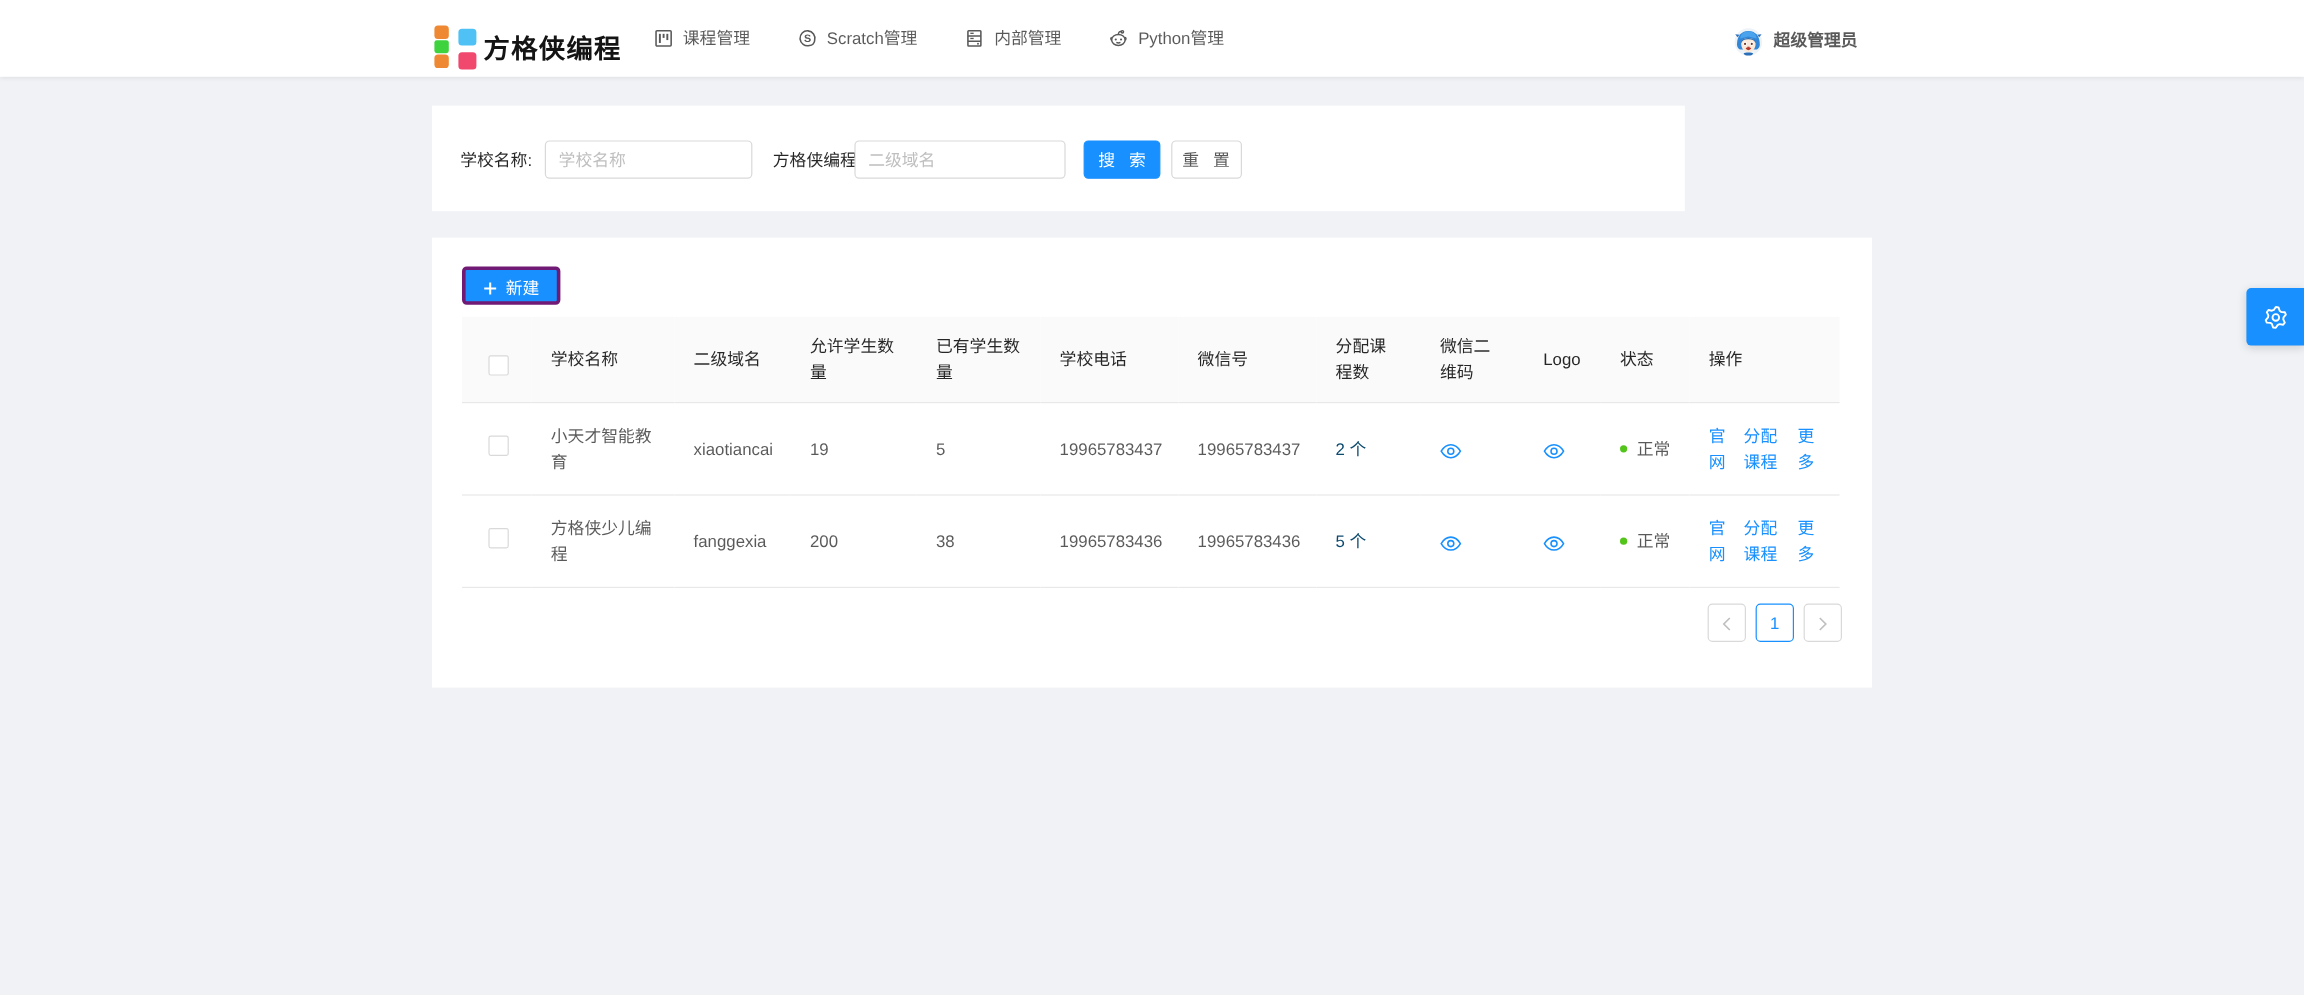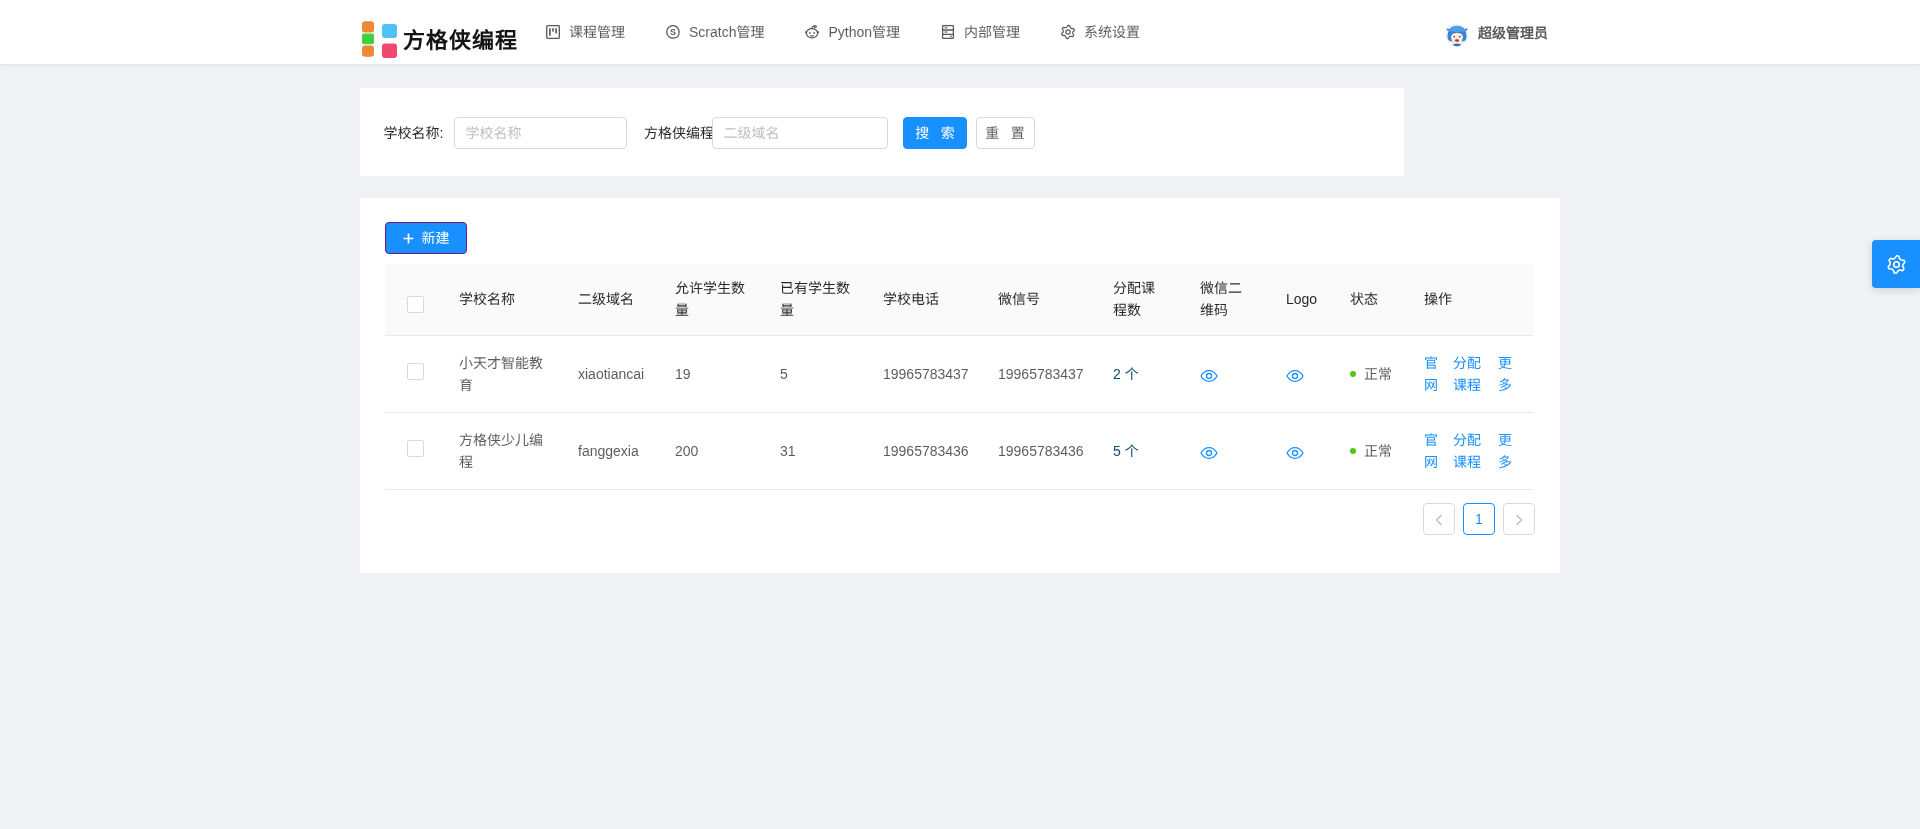--- a/index.html
+++ b/index.html
@@ -18,21 +18,21 @@
 .user .name { margin-left:9px; color:rgba(0,0,0,.65);font-weight:bold; }
 .card { position:absolute; background:#fff; }
 #card1 { left:360px; top:88px; width:1044px; height:88px; }
 #card2 { left:360px; top:198px; width:1200px; height:375px; }
 .lbl { position:absolute; top:29px; height:32px; line-height:32px; color:rgba(0,0,0,.85); }
 .inp { position:absolute; top:29px; height:32px; border:1px solid #d9d9d9; border-radius:4px; background:#fff; padding:0 11px; font-size:14px; color:rgba(0,0,0,.65); font-family:"Liberation Sans",sans-serif; }
 .inp::placeholder { color:#bfbfbf; }
 .btn { position:absolute; top:29px; height:32px; border-radius:4px; font-size:14px; text-align:center; line-height:30px; font-family:"Liberation Sans",sans-serif; }
 .btn-p { background:#1890ff; border:1px solid #1890ff; color:#fff; }
 .btn-d { background:#fff; border:1px solid #d9d9d9; color:rgba(0,0,0,.65); }
-#btn-new { position:absolute; left:25px; top:24px; width:82px; height:32px; background:#1890ff; border:1px solid #701a75; border-radius:4px; color:#fff; line-height:30px; text-align:center; }
+#btn-new { position:absolute; left:25px; top:24px; width:82px; height:32px; background:#1890ff; border:3px solid #701a75; border-radius:4px; color:#fff; line-height:30px; text-align:center; }
 table { position:absolute; left:25px; top:66px; width:1148px; border-collapse:collapse; table-layout:fixed; font-size:14px; }
 th, td { padding:16px 16px; text-align:left; vertical-align:middle; font-weight:normal; line-height:22px; }
 thead th { background:#fafafa; color:rgba(0,0,0,.85); font-weight:500; height:71px; padding:13px 16px; border-bottom:1px solid #e8e8e8; }
 tbody td { color:rgba(0,0,0,.65); border-bottom:1px solid #e8e8e8; height:76px; }
 a.lnk { color:#0c4a6e; text-decoration:none; }
 .ops a { display:inline-block; vertical-align:top; color:#1890ff; text-decoration:none; line-height:22px; }
 .dot { display:inline-block; width:6px; height:6px; border-radius:50%; background:#52c41a; vertical-align:middle; margin-right:8px; position:relative; top:-1px; }
 .pager { position:absolute; right:25px; top:305px; display:flex; }
 .pg { width:32px; height:32px; border:1px solid #d9d9d9; border-radius:4px; background:#fff; text-align:center; line-height:30px; margin-left:8px; }
 .pg.cur { border-color:#1890ff; color:#1890ff; }
@@ -62,42 +62,37 @@
         <rect x="4.1" y="4.2" width="1.6" height="7.6" fill="#595959" stroke="none"></rect>
         <rect x="7.2" y="4.2" width="1.6" height="3.4" fill="#595959" stroke="none"></rect>
         <rect x="10.3" y="4.2" width="1.6" height="5.2" fill="#595959" stroke="none"></rect>
       </svg>课程管理</div>
     <div class="mi">
       <svg width="16" height="16" viewBox="0 0 16 16" fill="none" stroke="#595959" stroke-width="1.3">
         <path d="M13.9 9.4 a6.2 6.2 0 1 0 -4.5 4.5 a4.3 4.3 0 0 0 4.5 -4.5 Z" stroke-linejoin="round"></path>
         <text x="8" y="11.2" text-anchor="middle" font-size="9" font-weight="bold" fill="#595959" stroke="none" font-family="Liberation Sans,sans-serif">S</text>
       </svg>Scratch管理</div>
     <div class="mi">
+      <svg width="16" height="16" viewBox="0 0 16 16" fill="none" stroke="#595959" stroke-width="1.3">
+        <rect x="2.6" y="1.7" width="10.8" height="12.6" rx="0.6"></rect>
+        <path d="M2.6 6 H13.4 M2.6 10.3 H13.4"></path>
+        <rect x="4.6" y="3.2" width="2.8" height="1.1" fill="#595959" stroke="none"></rect>
+        <rect x="4.6" y="7.5" width="2.8" height="1.1" fill="#595959" stroke="none"></rect>
+        <circle cx="11" cy="12.4" r="0.8" fill="#595959" stroke="none"></circle>
+      </svg>内部管理</div>
+    <div class="mi">
       <svg width="16" height="16" viewBox="0 0 16 16" fill="none" stroke="#595959" stroke-width="1.2">
         <ellipse cx="8" cy="9.3" rx="5.6" ry="4.6"></ellipse>
         <path d="M8 4.7 C8 2.7 9 1.9 10.5 2.3"></path>
         <circle cx="11.3" cy="2.5" r="1"></circle>
         <path d="M2.5 7.2 C1.4 7.2 1.4 9.2 2.6 9.4 M13.5 7.2 C14.6 7.2 14.6 9.2 13.4 9.4"></path>
         <circle cx="5.8" cy="8.9" r="0.9" fill="#595959" stroke="none"></circle>
         <circle cx="10.2" cy="8.9" r="0.9" fill="#595959" stroke="none"></circle>
         <path d="M6.3 11.4 Q8 12.4 9.7 11.4"></path>
       </svg>Python管理</div>
-    <div class="mi">
-      <svg width="16" height="16" viewBox="0 0 16 16" fill="none" stroke="#595959" stroke-width="1.3">
-        <rect x="2.6" y="1.7" width="10.8" height="12.6" rx="0.6"></rect>
-        <path d="M2.6 6 H13.4 M2.6 10.3 H13.4"></path>
-        <rect x="4.6" y="3.2" width="2.8" height="1.1" fill="#595959" stroke="none"></rect>
-        <rect x="4.6" y="7.5" width="2.8" height="1.1" fill="#595959" stroke="none"></rect>
-        <circle cx="11" cy="12.4" r="0.8" fill="#595959" stroke="none"></circle>
-      </svg>内部管理</div>
-    <div class="mi">
-      <svg width="16" height="16" viewBox="0 0 16 16" fill="none" stroke="#595959" stroke-width="1.2">
-        <path d="M8.00 1.40 L9.71 1.62 L10.45 3.76 L11.46 4.54 L13.72 4.70 L14.38 6.29 L12.90 8.00 L12.73 9.27 L13.72 11.30 L12.67 12.67 L10.45 12.24 L9.27 12.73 L8.00 14.60 L6.29 14.38 L5.55 12.24 L4.54 11.46 L2.28 11.30 L1.62 9.71 L3.10 8.00 L3.27 6.73 L2.28 4.70 L3.33 3.33 L5.55 3.76 L6.73 3.27 Z" stroke-linejoin="round"></path>
-        <circle cx="8" cy="8" r="2.1"></circle>
-      </svg>系统设置</div>
   </div>
   <div class="user">
     <svg width="24" height="24" viewBox="0 0 24 24">
       <circle cx="12" cy="12" r="11.5" fill="#eef3f8"></circle>
       <path d="M3 8 L1 5.5 L4.5 6 Z" fill="#2b6fb8"></path>
       <path d="M21 8 L23 5.5 L19.5 6 Z" fill="#2b6fb8"></path>
       <path d="M2.5 14 C2.5 6.5 6.5 2.8 12 2.8 C17.5 2.8 21.5 6.5 21.5 14 C21.5 16 20.5 17.5 19 18.2 L5 18.2 C3.5 17.5 2.5 16 2.5 14 Z" fill="#3186d8"></path>
       <path d="M12 3 C8 3 5.5 5.5 5 9 L12 7.5 L19 9 C18.5 5.5 16 3 12 3 Z" fill="#4aa3ec"></path>
       <path d="M6 13.5 C6 10 8.5 8.6 12 8.6 C15.5 8.6 18 10 18 13.5 C18 17.5 15.5 20.5 12 20.5 C8.5 20.5 6 17.5 6 13.5 Z" fill="#fbe9d8"></path>
       <path d="M6 13 C7 10.5 9 9.8 12 9.8 C15 9.8 17 10.5 18 13 L18 11.5 C17 9.3 15 8.6 12 8.6 C9 8.6 7 9.3 6 11.5 Z" fill="#2b6fb8"></path>
@@ -180,21 +175,21 @@
             </svg>
           </td>
         <td><span class="dot"></span>正常</td>
         <td class="ops"><a href="#" style="width:14px;">官网</a><a href="#" style="width:28px; margin-left:15px;">分配课程</a><a href="#" style="width:14px; margin-left:17px;">更多</a></td>
       </tr>
       <tr>
         <td style="text-align:center; padding:16px 0;"><span class="cb"></span></td>
         <td>方格侠少儿编程</td>
         <td>fanggexia</td>
         <td>200</td>
-        <td>31</td>
+        <td>38</td>
         <td>19965783436</td>
         <td>19965783436</td>
         <td><a class="lnk" href="#">5 个</a></td>
         <td>
             <svg style="display:block;margin-top:4px" width="18" height="14" viewBox="0 0 18 14" fill="none" stroke="#1890ff" stroke-width="1.3">
               <path d="M1 7 C3.2 3.2 6 1.6 9 1.6 C12 1.6 14.8 3.2 17 7 C14.8 10.8 12 12.4 9 12.4 C6 12.4 3.2 10.8 1 7 Z"></path>
               <circle cx="9" cy="7" r="2.5"></circle>
             </svg>
           </td>
         <td>

